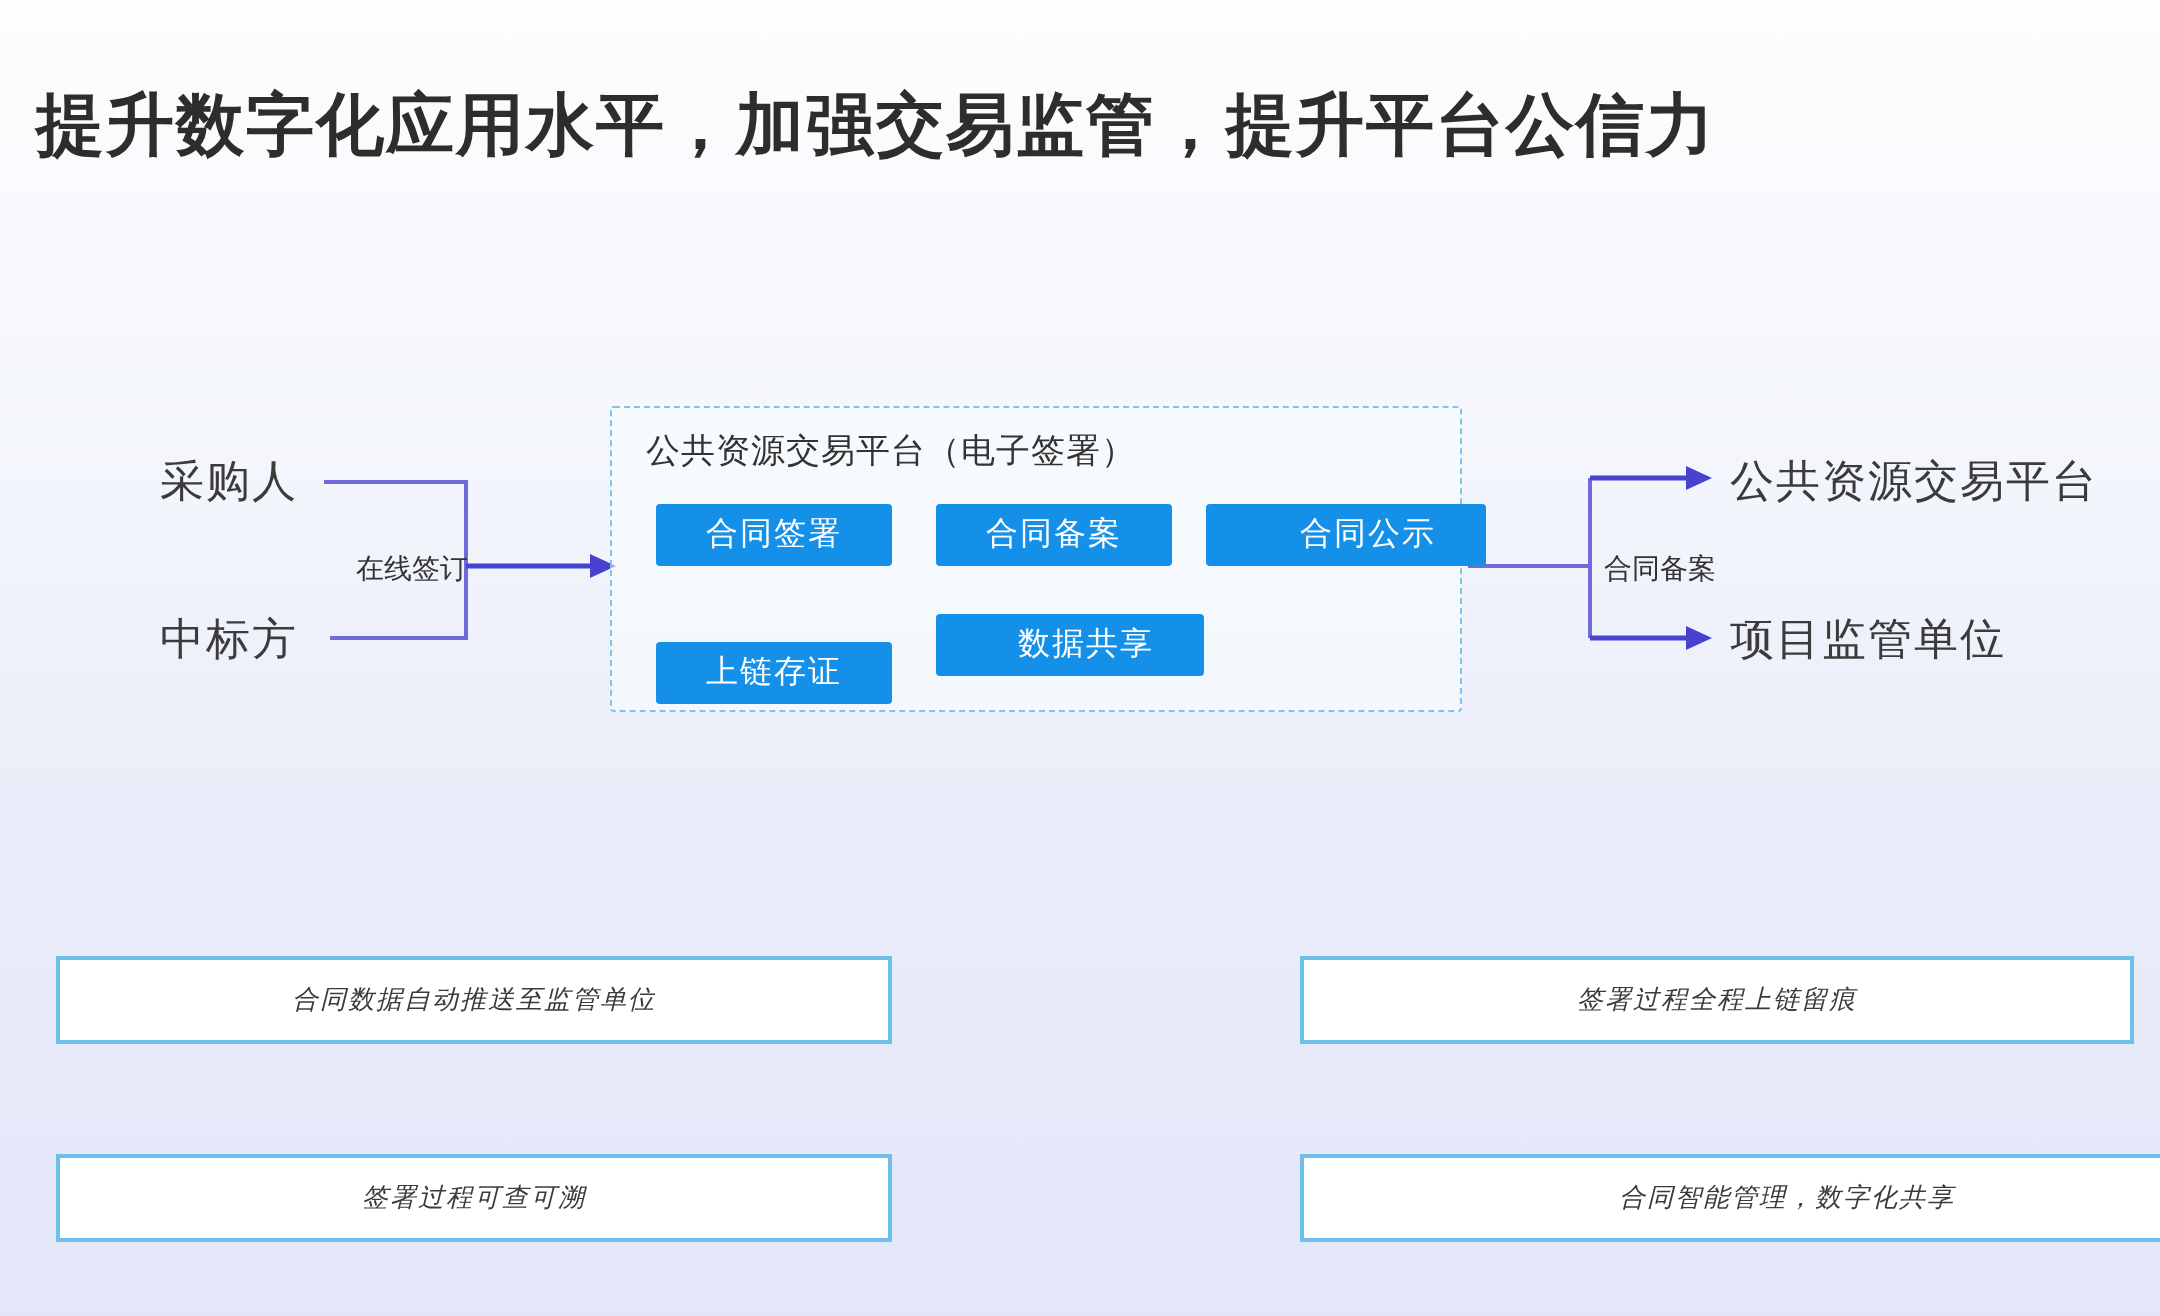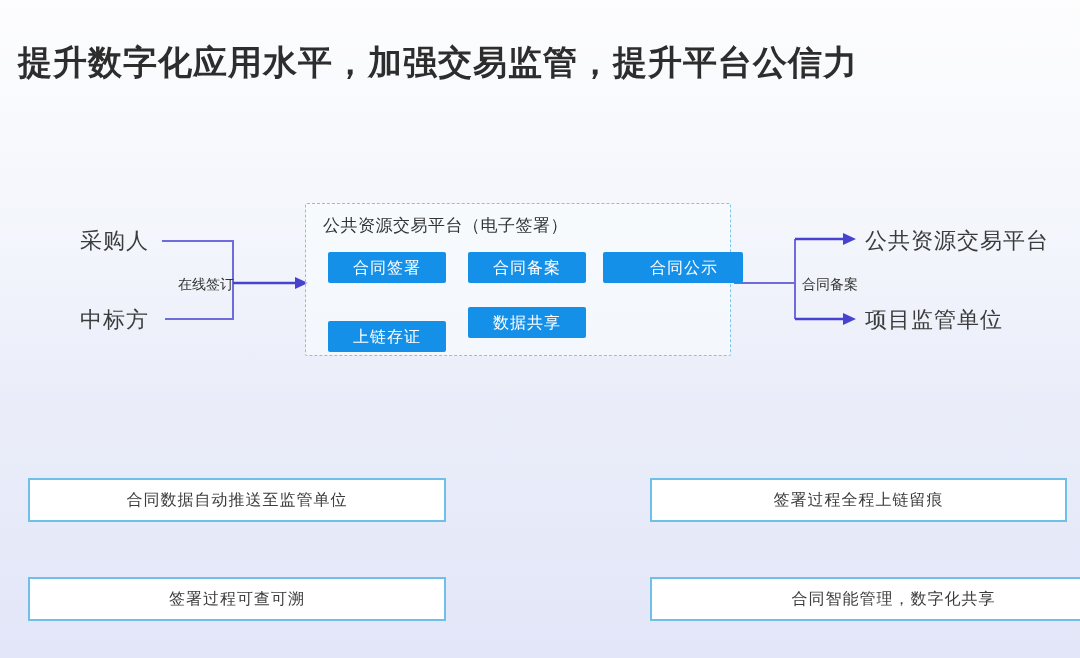--- a/index.html
+++ b/index.html
@@ -31,30 +31,30 @@
   }
   .pill{
     position:absolute;width:118px;height:31px;border-radius:2px;
     background:var(--accent-blue,#1590e9);color:#fff;font-size:16px;
     line-height:31px;text-align:center;letter-spacing:1px;
   }
   .pill.p0{left:22px;top:48px;}
   .pill.p1{left:162px;top:48px;}
   .pill.p2{left:297px;top:48px;padding-left:22px;}
   .pill.p3{left:22px;top:117px;}
-  .pill.p4{left:162px;top:103px;}
+  .pill.p4{left:162px;top:103px;padding-left:16px;}
   .connector-svg{position:absolute;left:0;top:0;width:1080px;height:658px;pointer-events:none;}
   .line{stroke:var(--line-purple,#6f6bda);stroke-width:2;fill:none;}
   .arrow-line{stroke:var(--arrow-purple,#4743d0);stroke-width:2.5;fill:none;}
   .arrow-head{fill:var(--arrow-purple,#4743d0);stroke:none;}
   .feature-box{
     position:absolute;background:#fff;
     border:2px solid var(--box-border,#6fc0e8);box-sizing:border-box;
     display:flex;align-items:center;justify-content:center;
-    font-size:16px;color:var(--text-color,#3b3b3b);letter-spacing:1px;white-space:nowrap;
+    font-size:13px;color:var(--text-color,#3b3b3b);letter-spacing:1px;white-space:nowrap;font-style:italic;
   }
   .f0{left:28px;top:478px;width:418px;height:44px;}
   .f1{left:650px;top:478px;width:417px;height:44px;}
   .f2{left:28px;top:577px;width:418px;height:44px;}
   .f3{left:650px;top:577px;width:487px;height:44px;}
 </style>
 </head>
 <body>
 
 <div class="stage">

